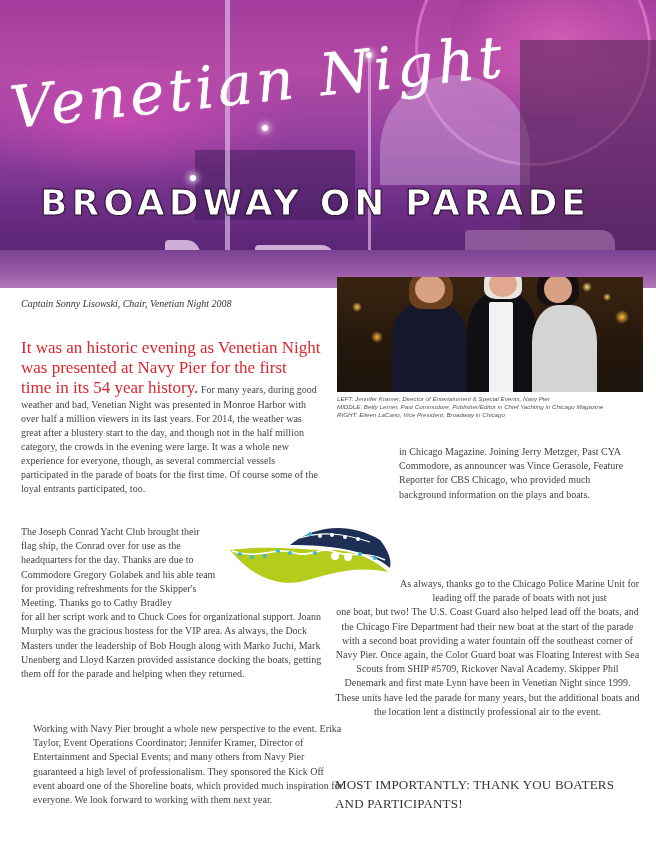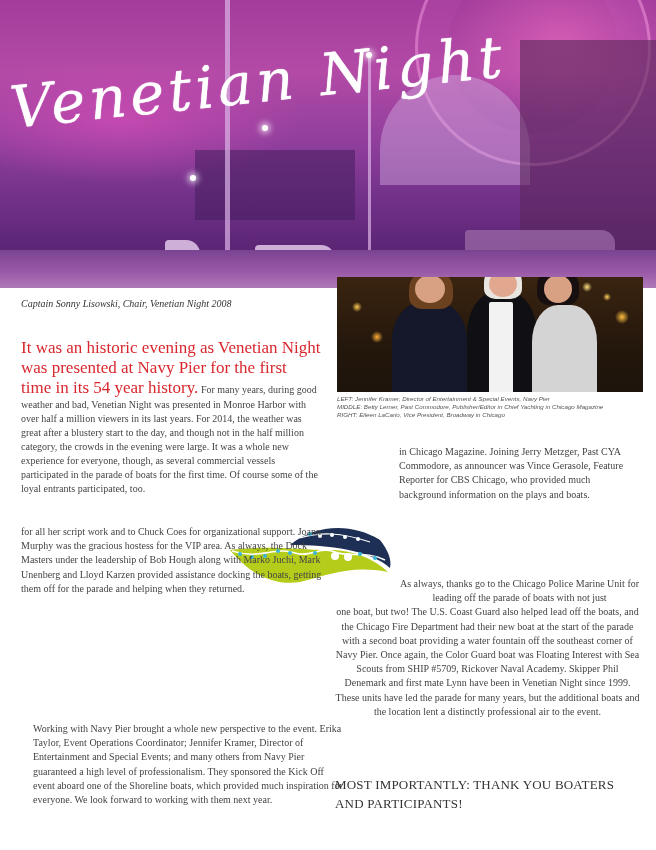--- a/index.html
+++ b/index.html
@@ -121,20 +121,21 @@
   <div class="lamp" style="left:262px;top:125px;"></div>
   <div class="lamp" style="left:190px;top:175px;"></div>
   <div class="boat" style="left:22px;top:255px;width:55px;height:22px;"></div>
   <div class="boat" style="left:90px;top:268px;width:70px;height:20px;"></div>
   <div class="boat" style="left:165px;top:240px;width:35px;height:48px;"></div>
   <div class="boat" style="left:200px;top:250px;width:55px;height:38px;"></div>
   <div class="boat" style="left:255px;top:245px;width:80px;height:43px;"></div>
   <div class="boat" style="left:465px;top:230px;width:150px;height:45px;background:rgba(160,110,170,0.7);"></div>
   <div class="water"></div>
   <div class="script-title">Venetian Night</div>
+  <div class="marquee-title">BROADWAY ON PARADE</div>
 </div>
 
 <div class="photo">
   <div class="person" style="left:55px;top:25px;width:75px;height:95px;background:#14182a;"></div>
   <div class="hair" style="left:72px;top:-8px;width:44px;height:40px;background:#6b4120;"></div>
   <div class="face" style="left:78px;top:-2px;width:30px;height:28px;"></div>
   <div class="person" style="left:130px;top:15px;width:70px;height:105px;background:#101014;"></div>
   <div class="person" style="left:152px;top:25px;width:24px;height:95px;background:#f2f2f2;border-radius:2px;"></div>
   <div class="hair" style="left:147px;top:-12px;width:38px;height:34px;background:#e8e4e0;"></div>
   <div class="face" style="left:152px;top:-6px;width:28px;height:26px;background:#e2a88f;"></div>
@@ -175,20 +176,21 @@
     <circle cx="100" cy="16" r="2"></circle>
       <circle cx="112" cy="15" r="2"></circle>
       <circle cx="125" cy="17" r="2"></circle>
     <circle cx="138" cy="19" r="2"></circle>
       <circle cx="115" cy="36" r="4"></circle>
       <circle cx="128" cy="37" r="4"></circle>
   </g>
 </svg>
 
 <div class="body-text col-left-p2">
+  <p class="narrow">The Joseph Conrad Yacht Club brought their flag ship, the Conrad over for use as the headquarters for the day. Thanks are due to Commodore Gregory Golabek and his able team for providing refreshments for the Skipper's Meeting. Thanks go to Cathy Bradley</p>
   <p>for all her script work and to Chuck Coes for organizational support. Joann Murphy was the gracious hostess for the VIP area. As always, the Dock Masters under the leadership of Bob Hough along with Marko Juchi, Mark Unenberg and Lloyd Karzen provided assistance docking the boats, getting them off for the parade and helping when they returned.</p>
 </div>
 
 <div class="body-text col-left-p3">
   <p>Working with Navy Pier brought a whole new perspective to the event. Erika Taylor, Event Operations Coordinator; Jennifer Kramer, Director of Entertainment and Special Events; and many others from Navy Pier guaranteed a high level of professionalism. They sponsored the Kick Off event aboard one of the Shoreline boats, which provided much inspiration for everyone. We look forward to working with them next year.</p>
 </div>
 
 <div class="body-text col-right-p1">
   <p class="indent">in Chicago Magazine. Joining Jerry Metzger, Past CYA Commodore, as announcer was Vince Gerasole, Feature Reporter for CBS Chicago, who provided much background information on the plays and boats.</p>
 </div>

